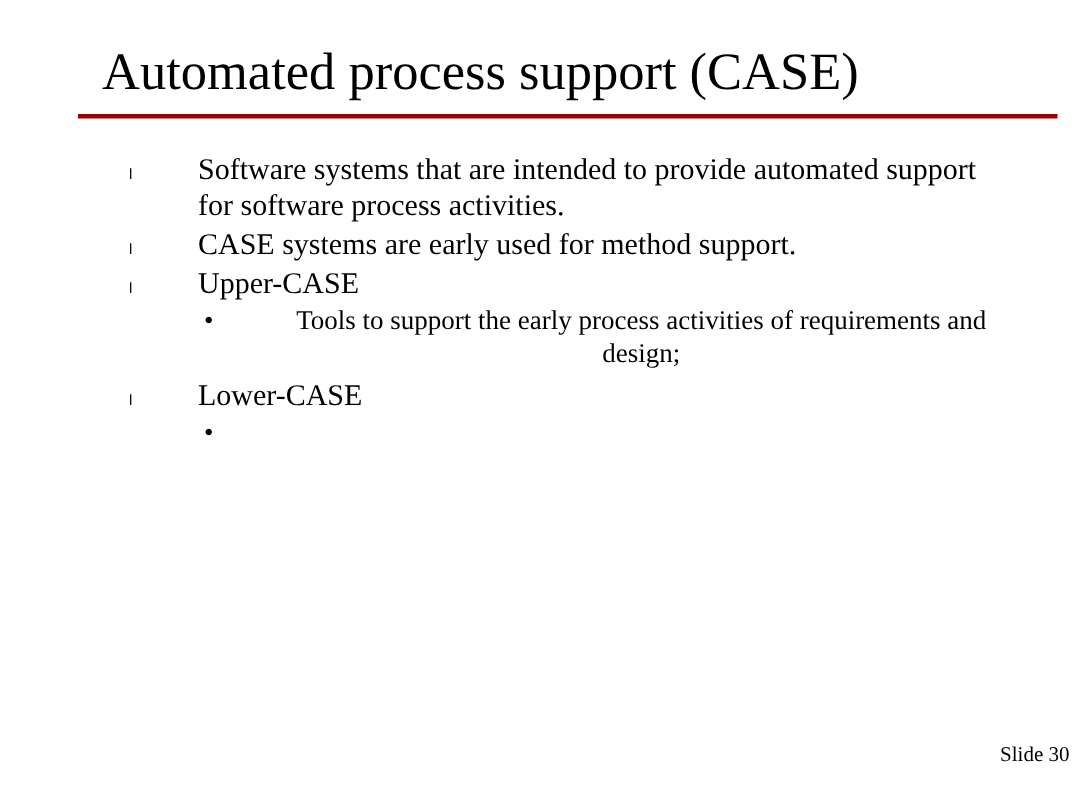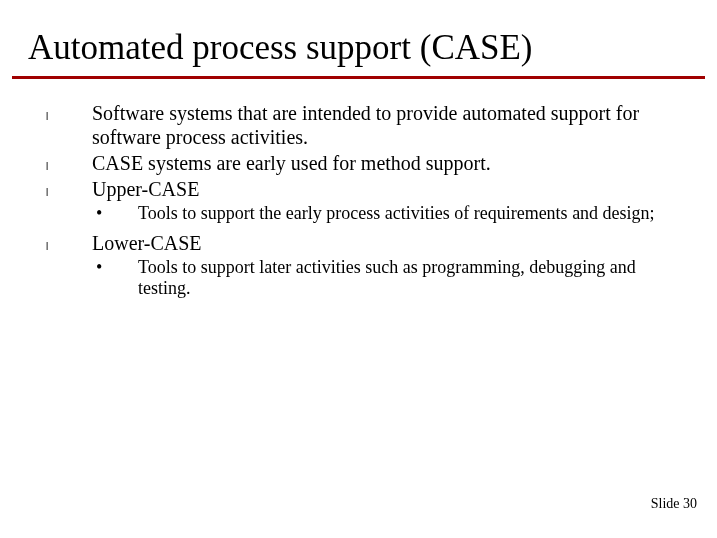--- a/index.html
+++ b/index.html
@@ -11,20 +11,21 @@
     font-family: "Times New Roman", Times, serif;
     color: #000;
     overflow: hidden;
     position: relative;
   }
   .slide {
     width: 717px;
     height: 526px;
     position: relative;
     box-sizing: border-box;
+    padding-left: 40px;
   }
   .title {
     font-size: 35px;
     padding: 28px 20px 6px 28px;
     color: #000;
   }
   .rule {
     margin: 2px 12px 0 12px;
     border: none;
     border-top: 3px solid #a00000;
@@ -61,25 +62,26 @@
     font-size: 18px;
     width: 98px;
     flex: 0 0 98px;
     padding-left: 56px;
     box-sizing: border-box;
   }
   .txt-s {
     font-size: 18px;
     line-height: 1.2;
     flex: 1;
+    text-align: center;
   }
   .footer {
     position: absolute;
     bottom: 14px;
-    right: 20px;
+    right: 4px;
     font-size: 14px;
     color: #000;
   }
 </style>
 </head>
 <body>
 
 <div class="slide">
 
   <div class="title">Automated process support (CASE)</div>
@@ -105,19 +107,18 @@
       <div class="bullet-s">•</div>
       <div class="txt-s">Tools to support the early process activities of requirements and design;</div>
     </div>
 
     <div class="item">
       <div class="bullet-l">l</div>
       <div class="txt-l">Lower-CASE</div>
     </div>
     <div class="subitem">
       <div class="bullet-s">•</div>
-      <div class="txt-s">Tools to support later activities such as programming, debugging and testing.</div>
     </div>
 
   </div>
 
   <div class="footer">Slide  30</div>
 </div>
 
 </body></html>

